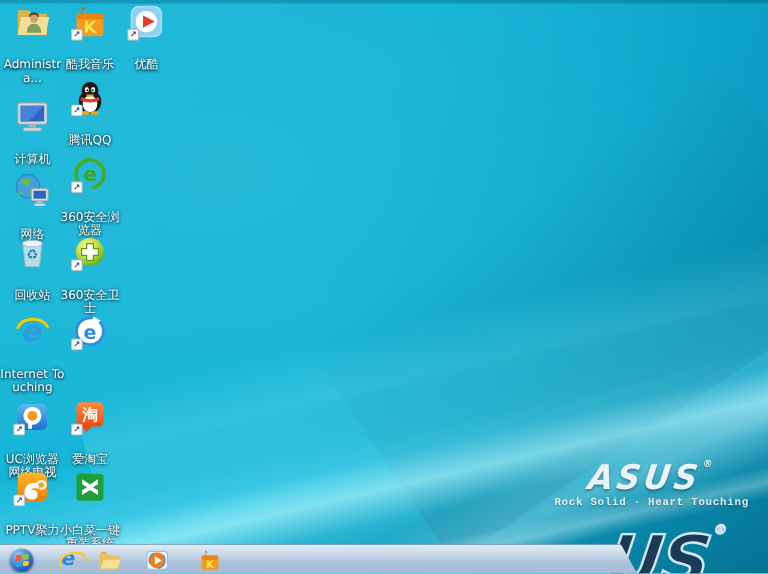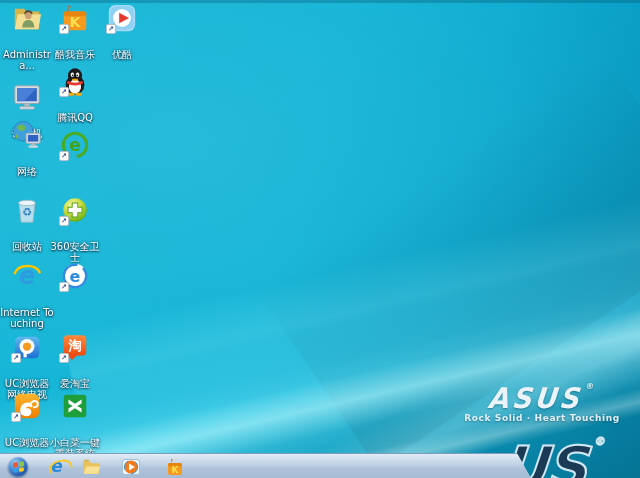--- a/index.html
+++ b/index.html
@@ -23,21 +23,21 @@
   .facet-dark2{position:absolute;right:-60px;top:150px;width:420px;height:220px;transform:rotate(-34deg);
     background:linear-gradient(to bottom,rgba(4,100,130,0),rgba(4,100,130,.30));}
   .facet-light{position:absolute;right:-80px;bottom:40px;width:420px;height:70px;transform:rotate(-24deg);
     background:linear-gradient(180deg,rgba(200,250,255,0),rgba(200,250,255,.30) 50%,rgba(200,250,255,0));}
 
   .asus-logo{position:absolute;left:462px;top:374px;width:160px;text-align:center;z-index:1;}
   .asus-text{font-weight:800;font-style:italic;font-size:27px;line-height:26px;letter-spacing:3px;
     color:#eaf4f8;transform:skewX(-8deg) scaleY(1.05);text-shadow:0 1px 2px rgba(0,45,65,.4);}
   .asus-text sup{font-size:8px;letter-spacing:0;vertical-align:18px;}
   .asus-tagline{margin-top:2px;font-size:9px;font-weight:bold;letter-spacing:.6px;color:#e0eff6;
-    text-shadow:0 1px 2px rgba(0,45,65,.45);white-space:nowrap;}
+    text-shadow:0 1px 2px rgba(0,45,65,.45);white-space:nowrap;font-family:Liberation Mono, monospace;}
 
   .watermark{position:absolute;left:506px;top:436px;z-index:2;font-weight:800;font-style:italic;
     font-size:57px;line-height:1;letter-spacing:-1px;color:#1b3a55;transform:skewX(-8deg);
     -webkit-text-stroke:2px #cfe8f3;text-shadow:0 0 2px rgba(220,245,252,.6);}
   .watermark sup{font-size:11px;-webkit-text-stroke:1px #cfe8f3;vertical-align:42px;}
 
   
   .icons{position:absolute;inset:0;z-index:3;}
   .di{position:absolute;width:56px;text-align:center;cursor:default;}
   .art{position:relative;width:30px;height:30px;margin:0 auto;}
@@ -157,21 +157,21 @@
           <path d="M12.5 13.6h7l-1.2 2h-4.6z" fill="#f6a800"></path>
           <path d="M8.5 15.8q7.5 4.2 15 0l1.4 2.6q-8.9 4.8-17.8 0z" fill="#e53a30"></path>
           <ellipse cx="12" cy="30" rx="3.5" ry="1.7" fill="#f6a800"></ellipse>
           <ellipse cx="20" cy="30" rx="3.5" ry="1.7" fill="#f6a800"></ellipse>
         </svg>
         <div class="sc">↗</div>
       </div>
       <div class="lbl">腾讯QQ</div>
     </div>
 
-    <div class="di" style="left:-1px;top:120px">
+    <div class="di" style="left:-1px;top:144px">
       <div class="art">
         <svg viewBox="0 0 32 32">
           <circle cx="12" cy="12" r="10.5" fill="#3fa0dc" stroke="#2277b4" stroke-width=".8"></circle>
           <path d="M5 8q4-5 8 -2q3 2 0 5q-4 2-6-1z" fill="#6cb84f"></path>
           <path d="M14 15q5-2 7 2q1 3-2 4q-4 1-5-2z" fill="#6cb84f"></path>
           <path d="M4 15q3 1 3 4l-2 1q-2-2-1-5z" fill="#6cb84f"></path>
           <rect x="15" y="14" width="15" height="11" rx="1.5" fill="#d6dde3" stroke="#98a3ac" stroke-width=".8"></rect>
           <rect x="17" y="16" width="11" height="7" fill="#2f63c4"></rect>
           <rect x="20" y="25" width="5" height="2.2" fill="#aeb8c0"></rect>
           <rect x="17.5" y="27.2" width="10" height="2.3" rx="1" fill="#cfd6dd"></rect>
@@ -181,20 +181,21 @@
     </div>
 
     <div class="di" style="left:47px;top:130px">
       <div class="art">
         <svg viewBox="0 0 32 32">
           <circle cx="16" cy="16" r="12.5" fill="none" stroke="#47ab24" stroke-width="3.2" stroke-dasharray="62 17" stroke-linecap="round" transform="rotate(-210 16 16)"></circle>
           <text x="16" y="22.5" font-size="18" font-weight="bold" fill="#3fa41d" text-anchor="middle">e</text>
         </svg>
         <div class="sc">↗</div>
       </div>
+      <div class="lbl">360安全浏览器</div>
     </div>
 
     <div class="di" style="left:-1px;top:195px">
       <div class="art">
         <svg viewBox="0 0 32 32">
           <path d="M7.5 8.5h17l-2.2 20.5H9.7z" fill="#d7e8f0" fill-opacity=".82" stroke="#9db7c4" stroke-width=".9"></path>
           <ellipse cx="16" cy="8.5" rx="9" ry="2.9" fill="#ecf5fa" stroke="#9db7c4" stroke-width=".9"></ellipse>
           <text x="16" y="22" font-size="12" fill="#2f7fc1" text-anchor="middle">♻</text>
         </svg>
       </div>
@@ -286,21 +287,21 @@
               <stop offset="0%" stop-color="#ffb62e"></stop>
                 <stop offset="100%" stop-color="#ef7c00"></stop>
             </linearGradient>
           </defs>
           <rect x="3" y="3" width="26" height="26" rx="6" fill="url(#guc)"></rect>
           <path d="M9 23c-1.2-7.5 3.8-11.5 9.5-10.5c3 .5 4 3.2 2.8 5.2c-2.8-2-5.8-1-6.8 1c3.8-1 6.8 1 6 4.8c-.7 3-4 4.2-7 3.2c-2.8-.9-4.1-2.2-4.5-3.7z" fill="#fff"></path>
           <path d="M20.5 12.5c3.5-3.5 7-1.5 7 1.5c0 2.3-2 3.5-4.2 3.3" fill="none" stroke="#fff" stroke-width="2.1" stroke-linecap="round"></path>
         </svg>
         <div class="sc">↗</div>
       </div>
-      <div class="lbl">UC浏览器</div>
+      <div class="lbl">PPTV聚力</div>
     </div>
 
     <div class="di" style="left:47px;top:391px">
       <div class="art">
         <svg viewBox="0 0 32 32">
           <rect x="4" y="4" width="24" height="24" rx="3" fill="#1f9e3c"></rect>
           <path d="M9 9 L16 13.6 L23 9 L23 13.4 L18.5 16 L23 18.6 L23 23 L16 18.4 L9 23 L9 18.6 L13.5 16 L9 13.4 z" fill="#fff"></path>
         </svg>
       </div>
       <div class="lbl">小白菜一键重装系统</div>

